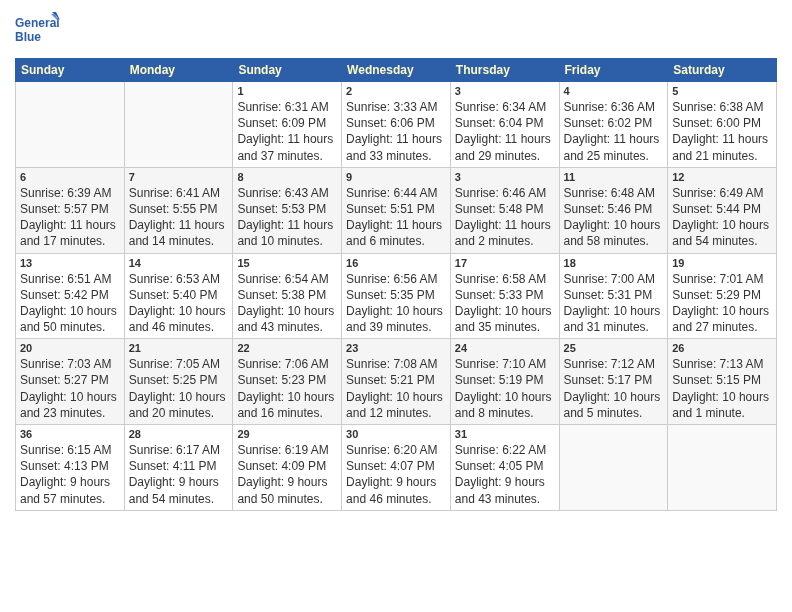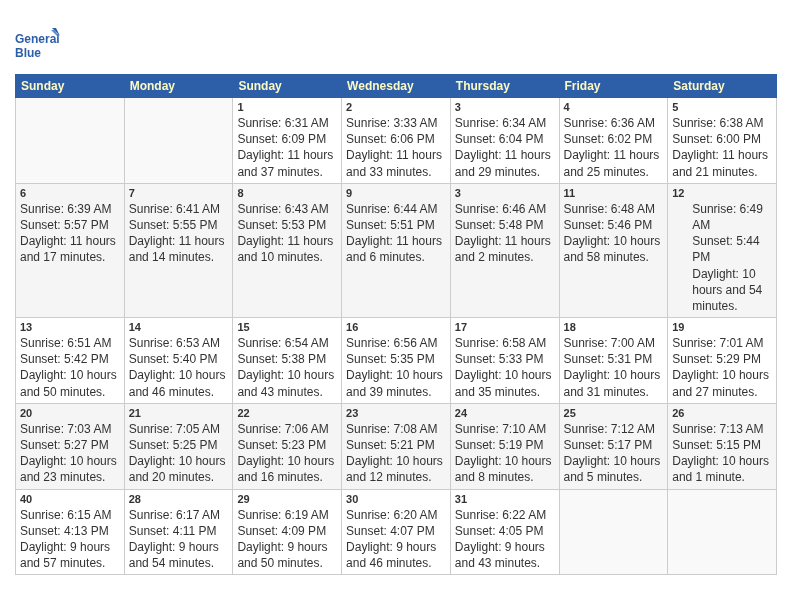--- a/index.html
+++ b/index.html
@@ -5,21 +5,21 @@
     * { margin: 0; padding: 0; box-sizing: border-box; }
     body {
       font-family: Arial, sans-serif;
       background: #fff;
       width: 792px;
       height: 612px;
       overflow: hidden;
     }
     .container {
       width: 792px;
-      padding: 26px 15px 5px 15px;
+      padding: 10px 15px 5px 15px;
     }
     .header {
       display: flex;
       justify-content: space-between;
       align-items: flex-start;
       margin-bottom: 8px;
     }
     .logo {
       display: flex;
       align-items: center;
@@ -179,21 +179,21 @@
 Daylight: 11 hours and 2 minutes.</div>
           </td>
           <td>
             <span class="day-num">11</span>
             <div class="cell-text" style="white-space: pre-line;">Sunrise: 6:48 AM
 Sunset: 5:46 PM
 Daylight: 10 hours and 58 minutes.</div>
           </td>
           <td>
             <span class="day-num">12</span>
-            <div class="cell-text" style="white-space: pre-line; margin-left: 20px;">Sunrise: 6:49 AM
+            <div class="cell-text" style="white-space: pre-line;">Sunrise: 6:49 AM
 Sunset: 5:44 PM
 Daylight: 10 hours and 54 minutes.</div>
           </td>
         </tr>
         <tr>
           <td>
             <span class="day-num">13</span>
             <div class="cell-text" style="white-space: pre-line;">Sunrise: 6:51 AM
 Sunset: 5:42 PM
 Daylight: 10 hours and 50 minutes.</div>
@@ -274,21 +274,21 @@
           </td>
           <td>
             <span class="day-num">26</span>
             <div class="cell-text" style="white-space: pre-line;">Sunrise: 7:13 AM
 Sunset: 5:15 PM
 Daylight: 10 hours and 1 minute.</div>
           </td>
         </tr>
         <tr>
           <td>
-            <span class="day-num">40</span>
+            <span class="day-num">36</span>
             <div class="cell-text" style="white-space: pre-line;">Sunrise: 6:15 AM
 Sunset: 4:13 PM
 Daylight: 9 hours and 57 minutes.</div>
           </td>
           <td>
             <span class="day-num">28</span>
             <div class="cell-text" style="white-space: pre-line;">Sunrise: 6:17 AM
 Sunset: 4:11 PM
 Daylight: 9 hours and 54 minutes.</div>
           </td>

